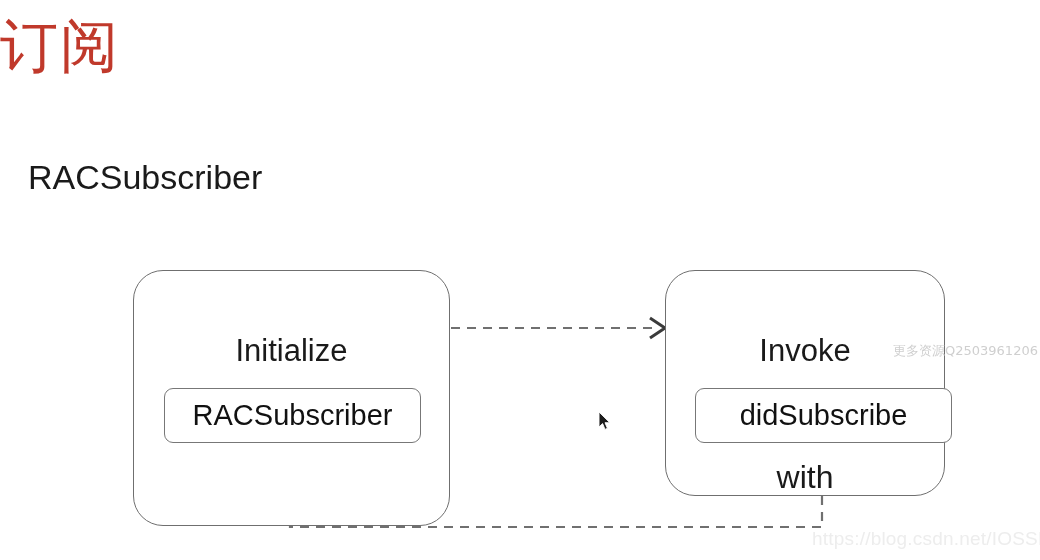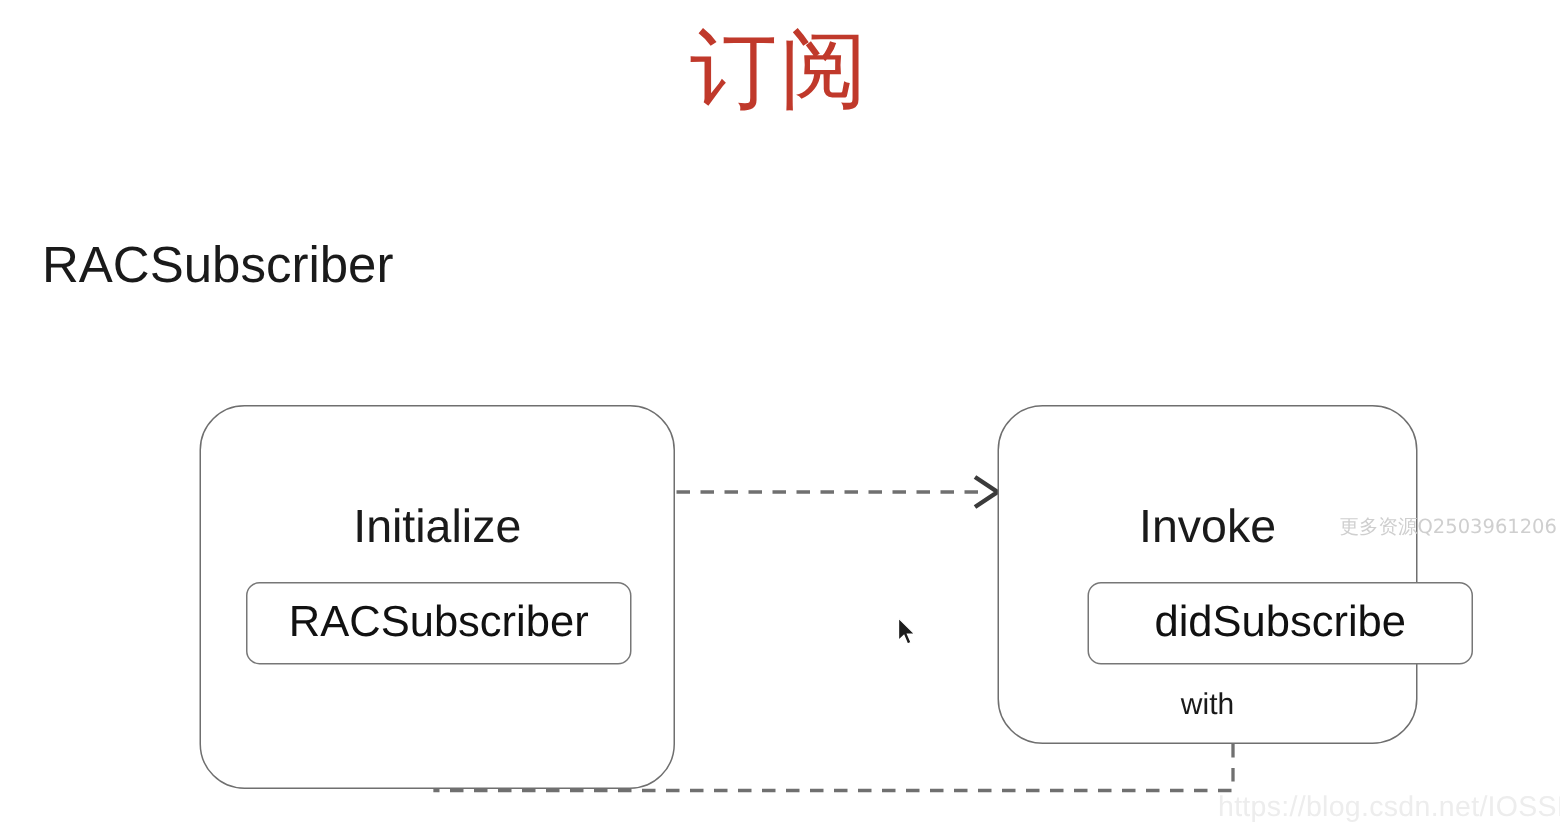--- a/index.html
+++ b/index.html
@@ -17,21 +17,21 @@
     background: #ffffff;
     overflow: hidden;
   }
 
   
   #slide-title {
     position: absolute;
     left: 0;
     top: 16px;
     width: 1040px;
-    text-align: center;
+    text-align: left;
     font-size: 58px;
     line-height: 1.05;
     font-weight: 400;
     color: #c0392b;
     letter-spacing: 2px;
     font-family: "DejaVu Sans", "Liberation Sans", sans-serif;
     white-space: nowrap;
   }
 
   
@@ -92,34 +92,33 @@
     left: 30px;
     top: 117px;
     width: 257px;
     height: 55px;
   }
   #inner-didsubscribe {
     left: 29px;
     top: 117px;
     width: 257px;
     height: 55px;
-    margin-left: 30px;
   }
   .inner-label {
     font-size: 29px;
     color: #111111;
     white-space: nowrap;
   }
 
   .outer-subtitle {
     position: absolute;
     left: 0;
     width: 100%;
     text-align: center;
-    font-size: 20px;
+    font-size: 32px;
     color: #1a1a1a;
     white-space: nowrap;
     top: 188px;
   }
 
   
   #connectors {
     position: absolute;
     left: 0;
     top: 0;

